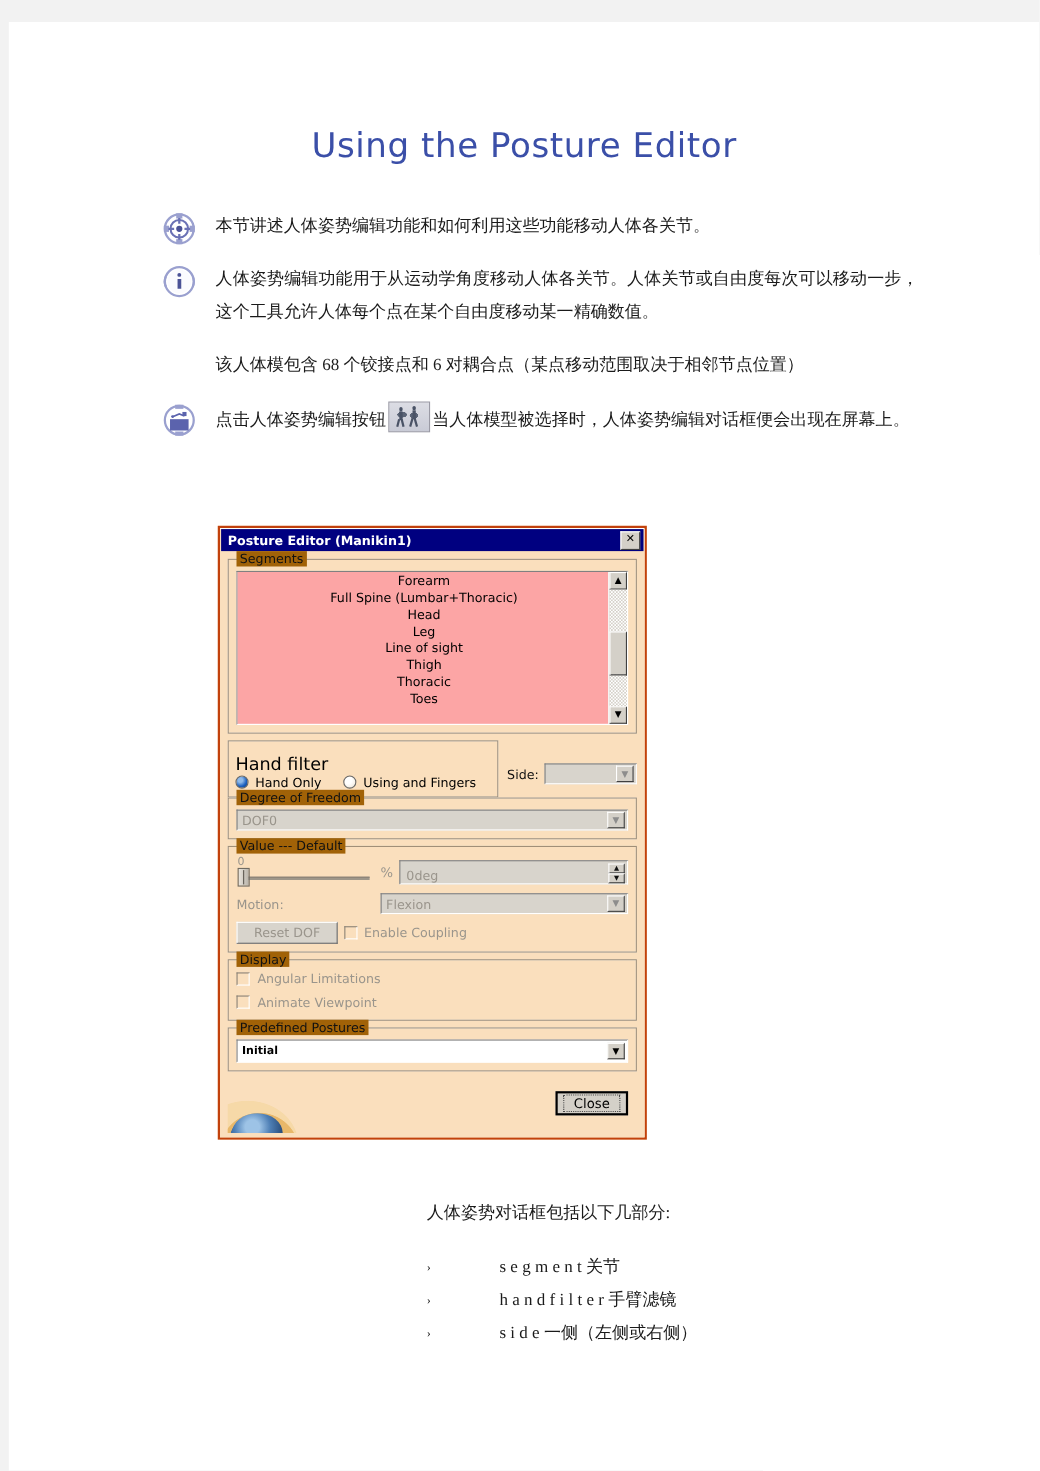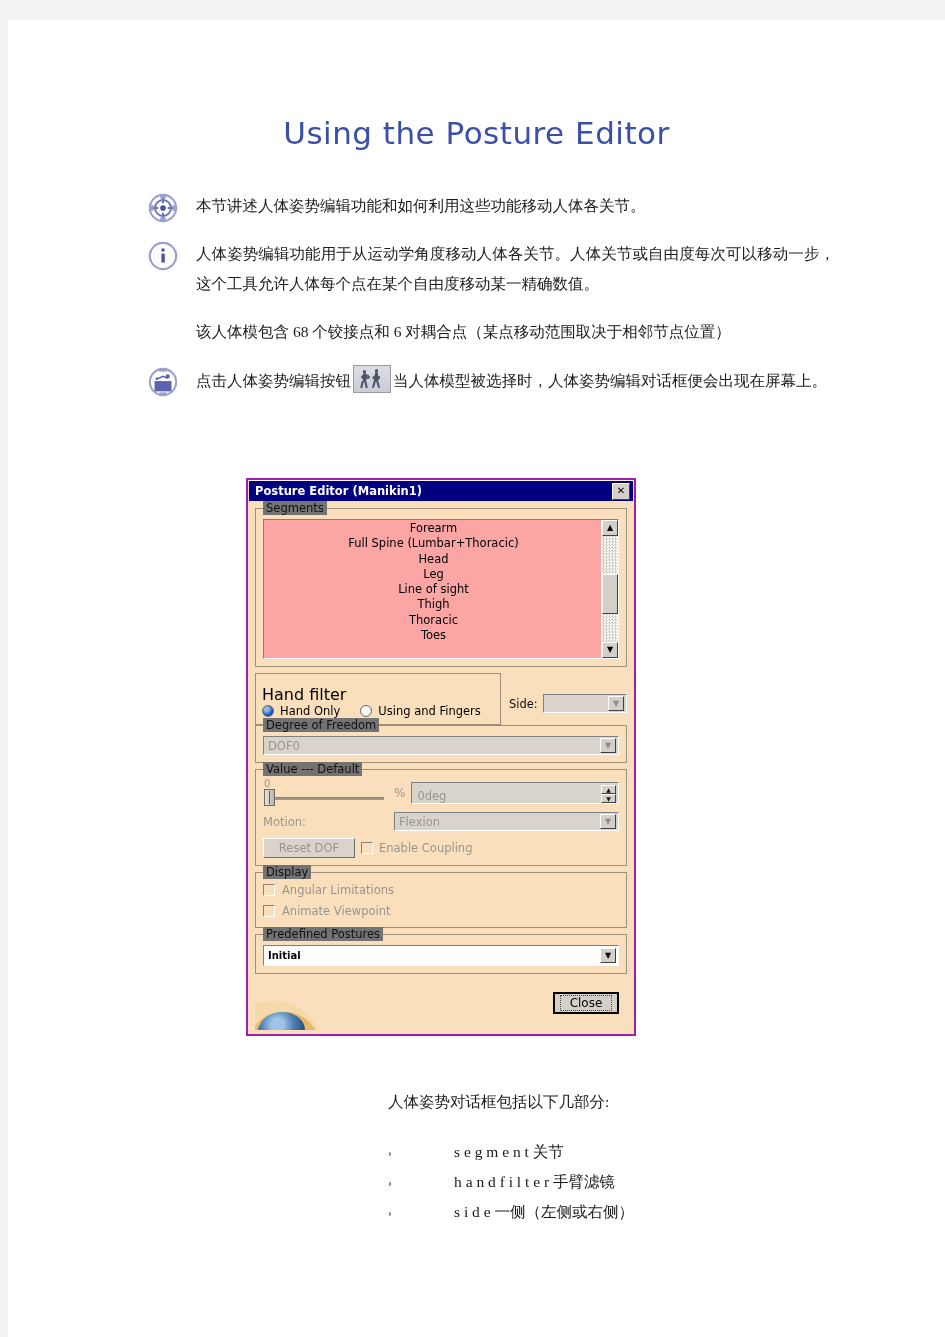--- a/index.html
+++ b/index.html
@@ -88,25 +88,24 @@
   .mk6 { left: 21px; top: 7px;  width: 3px; height: 8px; }
   .mk7 { left: 19px; top: 14px; width: 2px; height: 8px; transform: rotate(16deg); }
   .mk8 { left: 23px; top: 14px; width: 2px; height: 8px; transform: rotate(-16deg); }
 
   
   .dlg-wrap {
     position: absolute;
     left: 190px; top: 458px;
     width: 390px;
     background: #f7d9b0;
-    border: 2px solid #a21caf;
+    border: 2px solid #c2410c;
     box-sizing: border-box;
     font-family: "DejaVu Sans", sans-serif;
     box-shadow: 0 0 0 1px #ffffff inset;
-    margin-left: 48px;
   }
   .dlg-inner {
     background: #fadfbd;
     padding: 0;
   }
   .titlebar {
     height: 20px;
     background: #000080;
     display: flex;
     align-items: center;
@@ -141,21 +140,21 @@
     position: relative;
     margin-bottom: 6px;
     padding: 10px 7px 7px 7px;
     background: transparent;
     outline: 1px solid #a08f78;
     outline-offset: -1px;
   }
   .grp > .grp-title {
     position: absolute;
     top: -8px; left: 7px;
-    background: #737373;
+    background: #a16207;
     padding: 0 3px;
     font-size: 11.5px;
     color: #111;
     white-space: nowrap;
   }
 
   
   .listwrap {
     display: flex;
     border: 1px solid;

